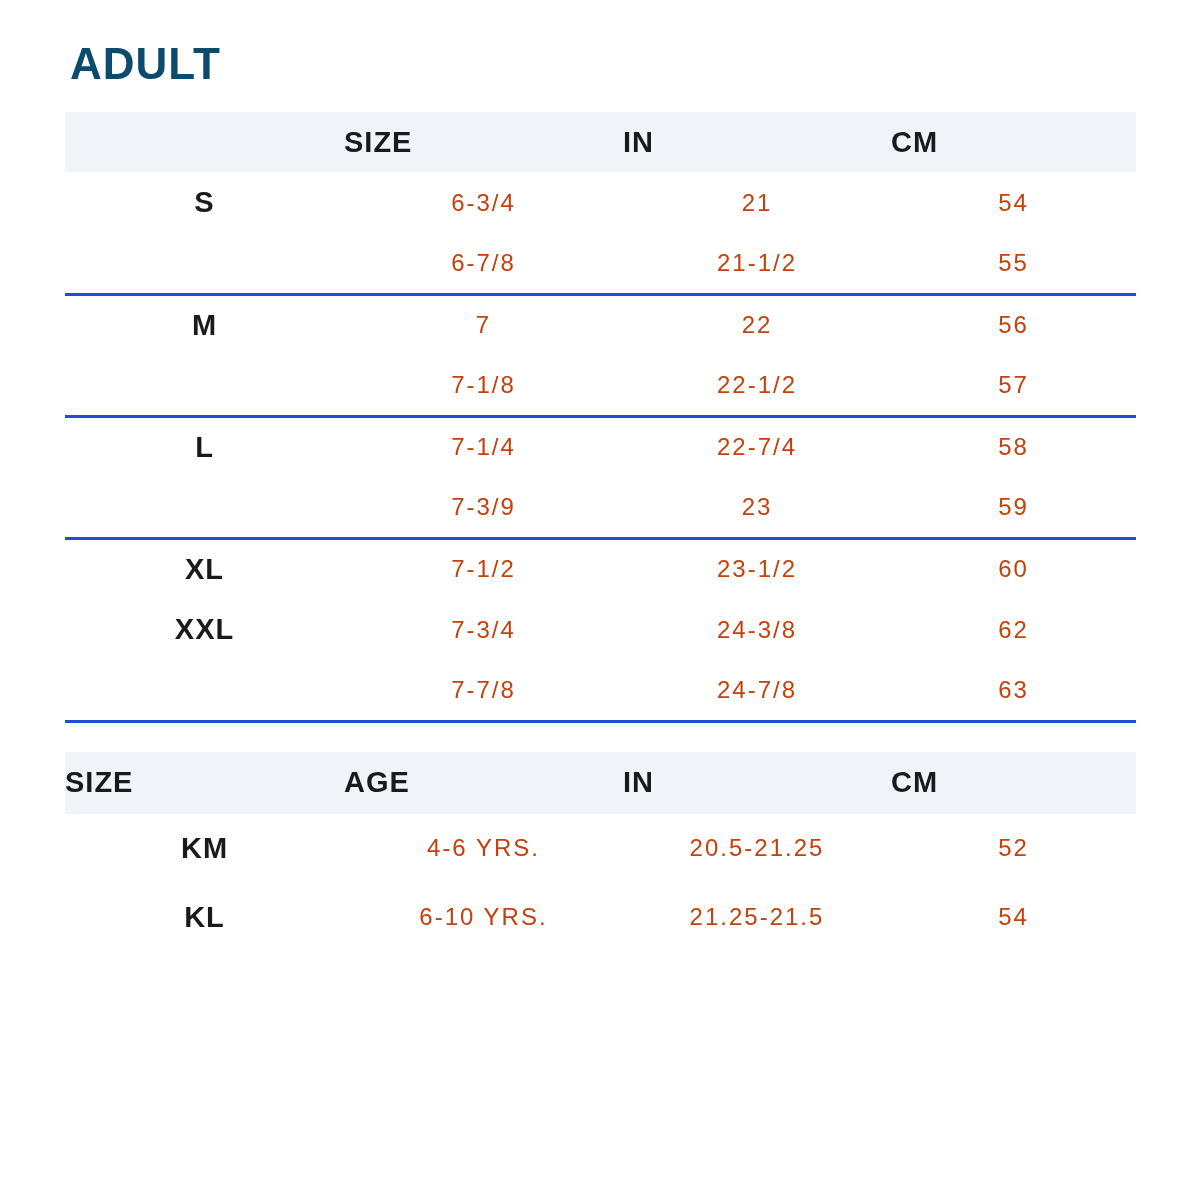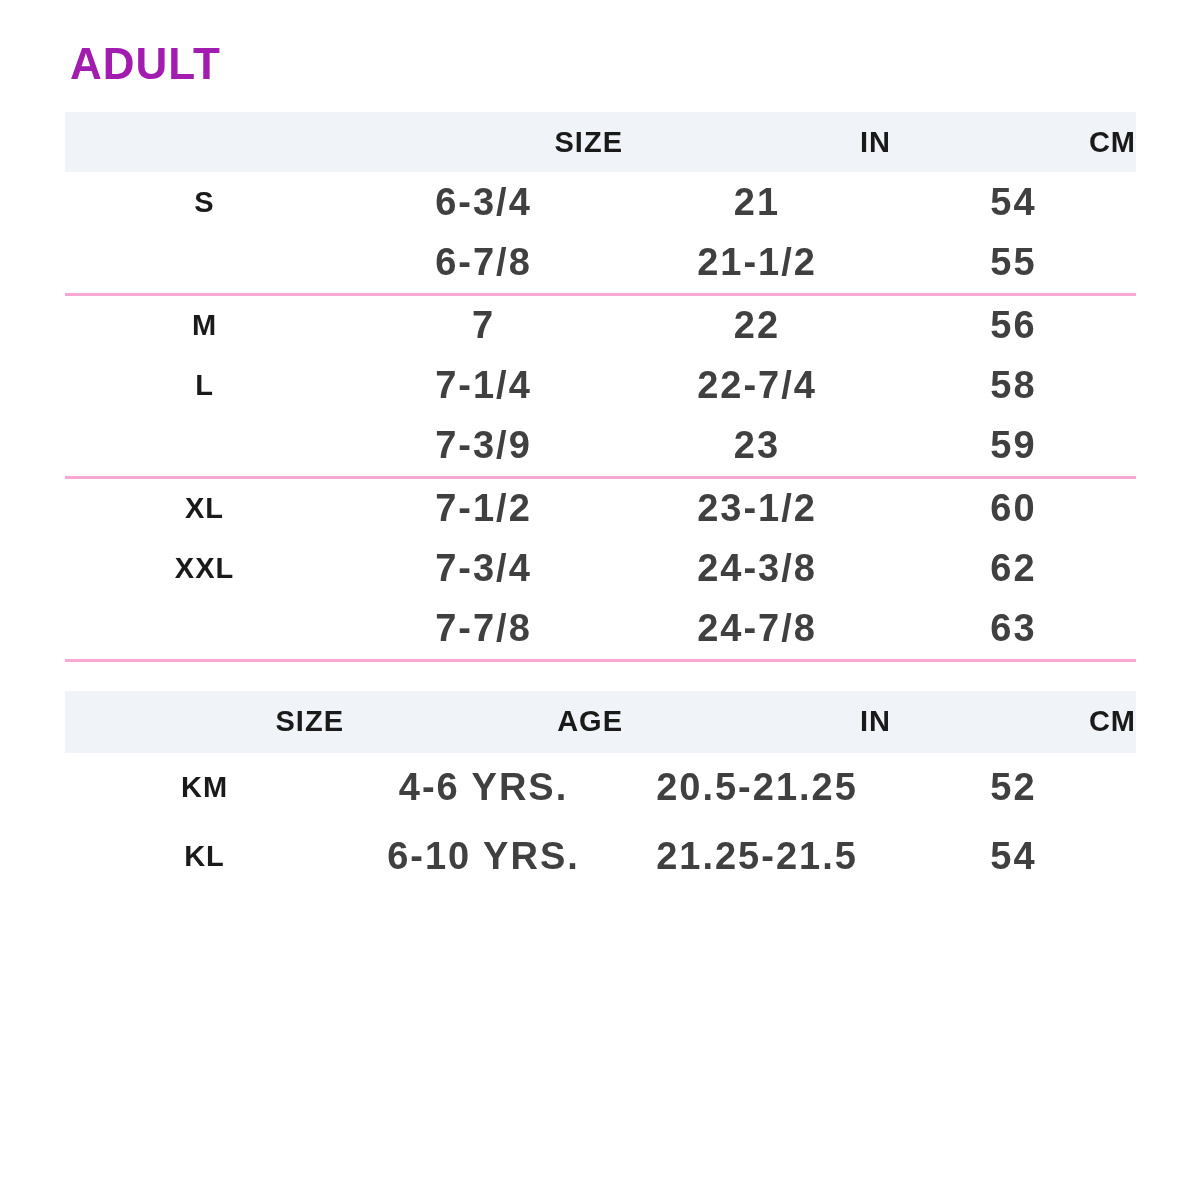--- a/index.html
+++ b/index.html
@@ -15,21 +15,21 @@
     font-family: "Liberation Sans", sans-serif;
     color: #2f2c2d;
     overflow: hidden;
   }
   .section-title {
     margin: 0 0 0 70px;
     font-size: 44px;
     line-height: 1;
     font-weight: bold;
     letter-spacing: 1px;
-    color: #a21caf;
+    color: #0c4a6e;
   }
   #adult-title { padding-top: 42px; }
   #kids-title  { margin-top: 26px; }
 
   table.size-table {
     margin-left: 65px;
     width: 1071px;
     border-collapse: collapse;
     table-layout: fixed;
   }
@@ -44,41 +44,41 @@
   thead tr { height: 60px; background: #f0f4f8; }
   #kids-table thead tr { height: 62px; }
   #adult-table tbody tr { height: 61px; }
   #kids-table tbody tr  { height: 69px; }
 
   th {
     font-size: 29px;
     font-weight: bold;
     letter-spacing: 1px;
     color: #1a1a1a;
-    text-align: right;
+    text-align: left;
     vertical-align: middle;
     padding: 0;
   }
   td {
-    font-size: 38px;
-    font-weight: bold;
+    font-size: 24px;
+    font-weight: normal;
     letter-spacing: 2px;
-    color: #404040;
+    color: #c2410c;
     text-align: center;
     vertical-align: middle;
     padding: 0;
   }
   td.row-label {
     font-size: 29px;
     font-weight: bold;
     letter-spacing: 1px;
     color: #1a1a1a;
   }
   #adult-table tr.group-end td {
-    border-bottom: 3px solid #f9a8d4;
+    border-bottom: 3px solid #1d4ed8;
   }
 </style>
 </head>
 <body>
 
 <div class="page">
 
   <section>
     <h2 class="section-title" id="adult-title">ADULT</h2>
 
@@ -108,20 +108,26 @@
           <td class="row-label"></td>
           <td>6-7/8</td>
           <td>21-1/2</td>
           <td>55</td>
         </tr>
         <tr>
           <td class="row-label">M</td>
           <td>7</td>
           <td>22</td>
           <td>56</td>
+        </tr>
+        <tr class="group-end">
+          <td class="row-label"></td>
+          <td>7-1/8</td>
+          <td>22-1/2</td>
+          <td>57</td>
         </tr>
         <tr>
           <td class="row-label">L</td>
           <td>7-1/4</td>
           <td>22-7/4</td>
           <td>58</td>
         </tr>
         <tr class="group-end">
           <td class="row-label"></td>
           <td>7-3/9</td>

